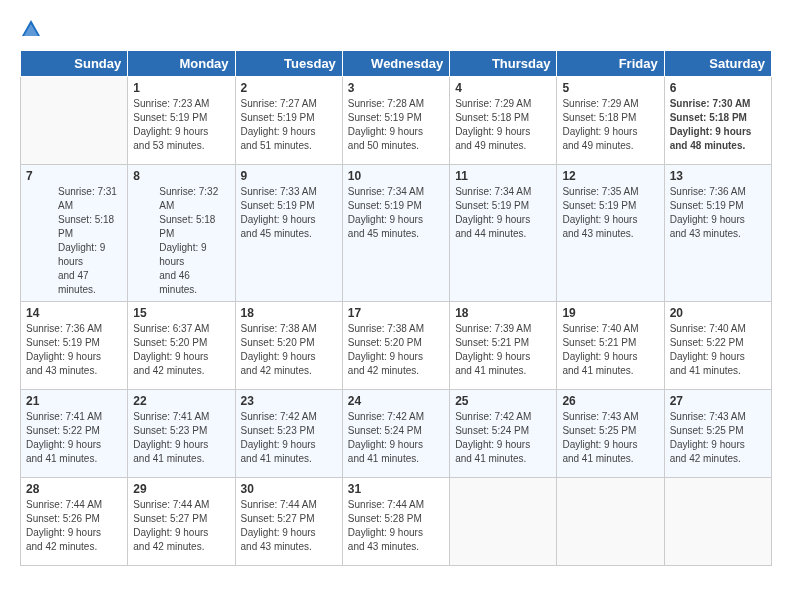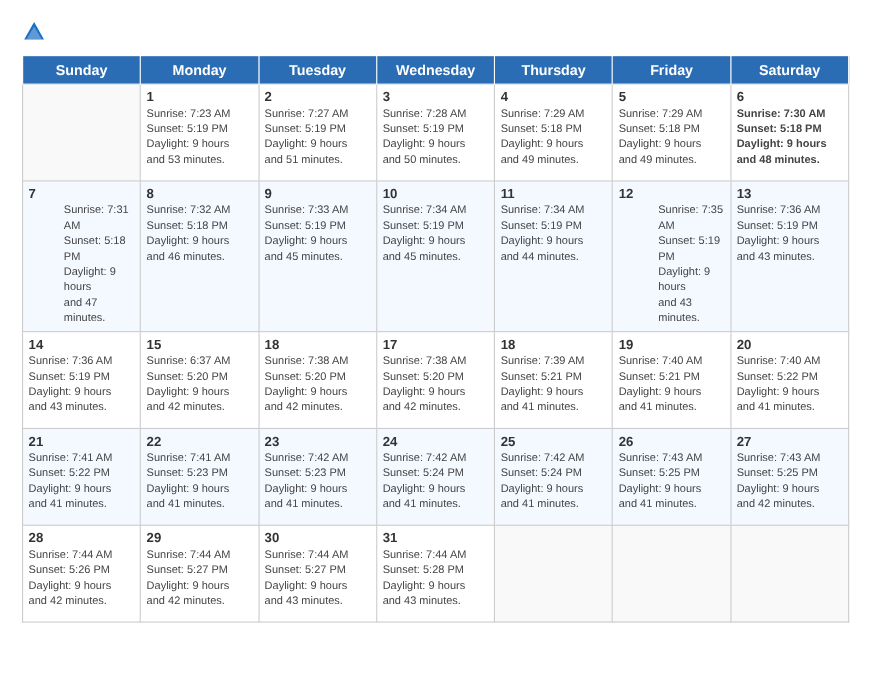--- a/index.html
+++ b/index.html
@@ -60,21 +60,21 @@
       color: #555;
     }
     .calendar-table {
       width: 100%;
       border-collapse: collapse;
       table-layout: fixed;
     }
     .calendar-table th {
       background-color: #2a6db5;
       color: #fff;
-      text-align: center;
+      text-align: right;
       padding: 5px 6px;
       font-size: 13px;
       font-weight: bold;
       border: 1px solid #fff;
     }
     .calendar-table td {
       border: 1px solid #ccc;
       vertical-align: top;
       padding: 4px 5px;
       height: 88px;
@@ -182,21 +182,21 @@
         <tr>
           <td>
             <span class="day-number">7</span>
             <div class="day-info" style="white-space: pre-line; margin-left: 32px;">Sunrise: 7:31 AM
 Sunset: 5:18 PM
 Daylight: 9 hours
 and 47 minutes.</div>
           </td>
           <td>
             <span class="day-number">8</span>
-            <div class="day-info" style="white-space: pre-line;">Sunrise: 7:32 AM
+            <div class="day-info" style="white-space: pre-line; margin-left: 26px;">Sunrise: 7:32 AM
 Sunset: 5:18 PM
 Daylight: 9 hours
 and 46 minutes.</div>
           </td>
           <td>
             <span class="day-number">9</span>
             <div class="day-info" style="white-space: pre-line;">Sunrise: 7:33 AM
 Sunset: 5:19 PM
 Daylight: 9 hours
 and 45 minutes.</div>
@@ -210,21 +210,21 @@
           </td>
           <td>
             <span class="day-number">11</span>
             <div class="day-info" style="white-space: pre-line;">Sunrise: 7:34 AM
 Sunset: 5:19 PM
 Daylight: 9 hours
 and 44 minutes.</div>
           </td>
           <td>
             <span class="day-number">12</span>
-            <div class="day-info" style="white-space: pre-line; margin-left: 36px;">Sunrise: 7:35 AM
+            <div class="day-info" style="white-space: pre-line;">Sunrise: 7:35 AM
 Sunset: 5:19 PM
 Daylight: 9 hours
 and 43 minutes.</div>
           </td>
           <td>
             <span class="day-number">13</span>
             <div class="day-info" style="white-space: pre-line;">Sunrise: 7:36 AM
 Sunset: 5:19 PM
 Daylight: 9 hours
 and 43 minutes.</div>

